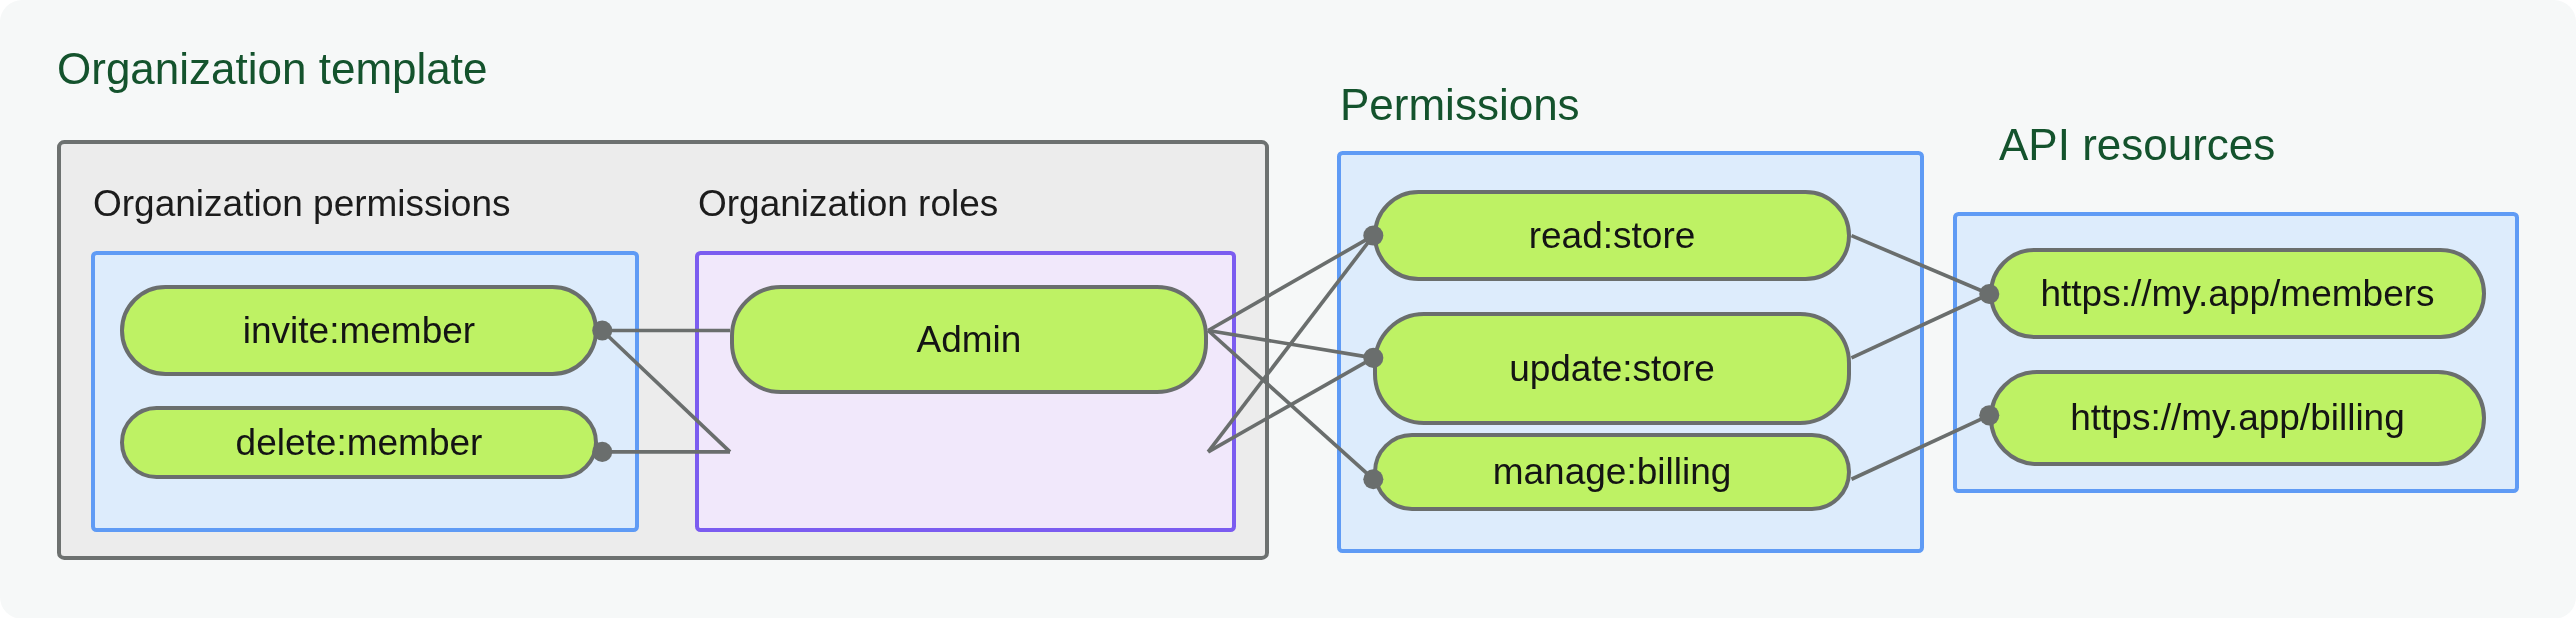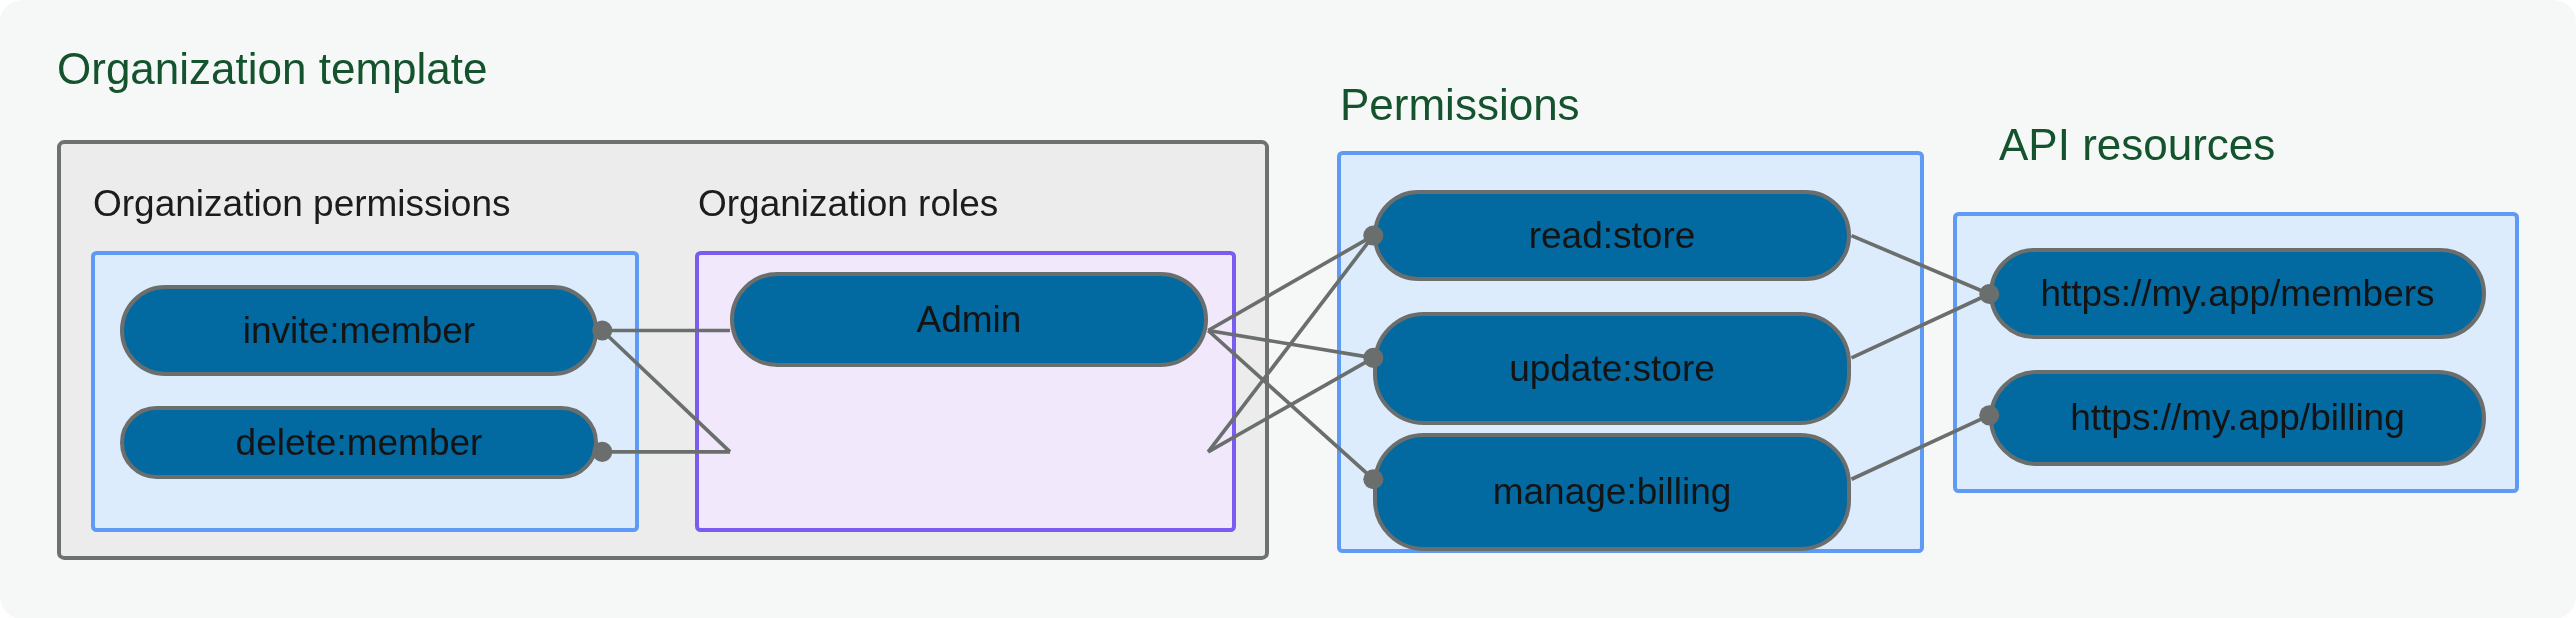--- a/index.html
+++ b/index.html
@@ -50,21 +50,21 @@
     background: #ddecfc;
     border: 4.6px solid #5f9bf5;
   }
   .sub-box.purple {
     background: #f1e8fb;
     border: 4.6px solid #7b5cf0;
   }
   .node {
     position: absolute;
     box-sizing: border-box;
-    background: #0369a1;
+    background: #bef264;
     border: 4.6px solid #6a6e6d;
     border-radius: 51px;
     display: flex;
     align-items: center;
     justify-content: center;
     font-size: 37px;
     color: #141414;
     white-space: nowrap;
     font-family: "Liberation Sans", sans-serif;
   }
@@ -98,32 +98,32 @@
   <div class="sub-box blue" style="left:91px; top:251px; width:548px; height:281px;"></div>
 
   <div class="section-label" style="left:698px; top:185px;">Organization roles</div>
 
   <div class="sub-box purple" style="left:695px; top:251px; width:541px; height:281px;"></div>
 
   <div class="node" style="left:120px; top:285px; width:478px; height:91px;">invite:member</div>
 
   <div class="node" style="left:120px; top:406px; width:478px; height:73px;">delete:member</div>
 
-  <div class="node" style="left:730px; top:272px; width:478px; height:95px;">Admin</div>
+  <div class="node" style="left:730px; top:285px; width:478px; height:109px;">Admin</div>
 
 
   <div class="group-label" style="left:1340px; top:62px;margin-top:21px;">Permissions</div>
 
   <div class="sub-box blue" style="left:1337px; top:151px; width:587px; height:402px;"></div>
 
   <div class="node" style="left:1373px; top:190px; width:478px; height:91px;">read:store</div>
 
   <div class="node" style="left:1373px; top:312px; width:478px; height:113px;">update:store</div>
 
-  <div class="node" style="left:1373px; top:433px; width:478px; height:118px;">manage:billing</div>
+  <div class="node" style="left:1373px; top:433px; width:478px; height:78px;">manage:billing</div>
 
   <div class="group-label" style="left:1955px; top:123px;margin-left:44px;">API resources</div>
 
   <div class="sub-box blue" style="left:1953px; top:212px; width:566px; height:281px;"></div>
 
   <div class="node" style="left:1989px; top:248px; width:497px; height:91px;">https://my.app/members</div>
 
   <div class="node" style="left:1989px; top:370px; width:497px; height:96px;">https://my.app/billing</div>
 
   <svg id="edges" viewBox="0 0 2823 678">

